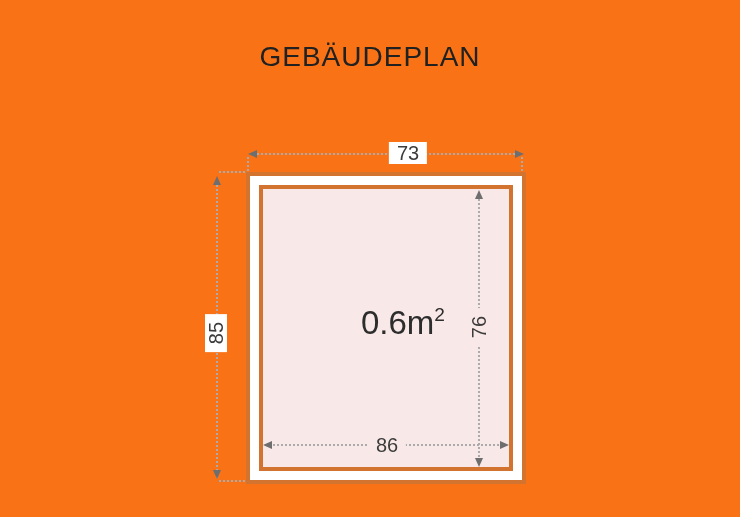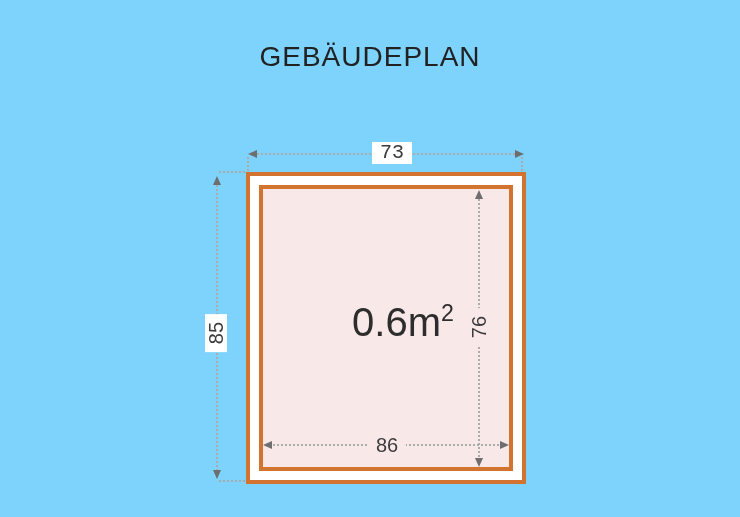--- a/index.html
+++ b/index.html
@@ -1,38 +1,38 @@
 <!DOCTYPE html>
 <html style="--wall-orange: #d2732f; --floor-pink: #f8e9e8; --dim-line: #ababab; --dim-arrow: #6e6e6e; --dim-text: #3c3c3c; --area-text: #2d2d2d; --title-text: #212121;"><head>
 <meta charset="utf-8">
 <style>
   html,body{margin:0;padding:0;background:#ffffff;}
   .screen{
-    position:relative;width:740px;height:517px;background:#7dd3fc;
+    position:relative;width:740px;height:517px;background:#f97316;
     font-family:"Liberation Sans","DejaVu Sans",sans-serif;overflow:hidden;
   }
   .page-title{
     position:absolute;top:41px;left:0;width:740px;margin:0;
     text-align:center;font-size:28px;font-weight:400;letter-spacing:1px;
     color:var(--title-text,#212121);
   }
   
   .outer-wall{
     position:absolute;left:246px;top:172px;width:280px;height:312px;
     border:4px solid var(--wall-orange,#d2732f);box-sizing:border-box;background:#ffffff;
   }
   .inner-wall{
     position:absolute;left:259px;top:185px;width:254px;height:286px;
     border:4px solid var(--wall-orange,#d2732f);box-sizing:border-box;
     background:var(--floor-pink,#f8e9e8);
   }
   
   .area-label{
     position:absolute;left:403px;top:322px;transform:translate(-50%,-50%);
-    font-size:40px;color:var(--area-text,#2d2d2d);white-space:nowrap;line-height:1;
+    font-size:33px;color:var(--area-text,#2d2d2d);white-space:nowrap;line-height:1;
   }
   .area-label sup{font-size:58%;position:relative;top:-0.05em;vertical-align:super;}
   
   .dline{position:absolute;}
   .dline.h{height:0;border-top:2px dotted var(--dim-line,#ababab);}
   .dline.v{width:0;border-left:2px dotted var(--dim-line,#ababab);}
   .arrow{position:absolute;width:0;height:0;}
   .arrow.left {border-top:4px solid transparent;border-bottom:4px solid transparent;border-right:9px solid var(--dim-arrow,#6e6e6e);}
   .arrow.right{border-top:4px solid transparent;border-bottom:4px solid transparent;border-left:9px solid var(--dim-arrow,#6e6e6e);}
   .arrow.up   {border-left:4px solid transparent;border-right:4px solid transparent;border-bottom:9px solid var(--dim-arrow,#6e6e6e);}
@@ -58,21 +58,21 @@
     <div class="inner-wall"></div>
 
     <div class="area-label"><span>0.6m</span><sup>2</sup></div>
 
     <div>
       <div class="dline h" style="left:250px;top:153px;width:272px;"></div>
       <div class="dline v" style="left:247px;top:157px;height:14px;"></div>
       <div class="dline v" style="left:521px;top:157px;height:14px;"></div>
       <div class="arrow left" style="left:248px;top:150px;"></div>
       <div class="arrow right" style="left:515px;top:150px;"></div>
-      <div class="dim-label" style="left:392px;top:153px;font-family:Liberation Mono, monospace;">73</div>
+      <div class="dim-label" style="left:408px;top:153px;">73</div>
     </div>
 
     <div>
       <div class="dline v" style="left:216px;top:178px;height:300px;"></div>
       <div class="dline h" style="left:219px;top:171px;width:26px;"></div>
       <div class="dline h" style="left:219px;top:480px;width:26px;"></div>
       <div class="arrow up" style="left:213px;top:176px;"></div>
       <div class="arrow down" style="left:213px;top:470px;"></div>
       <div class="dim-label rot" style="left:216px;top:333px;">85</div>
     </div>

